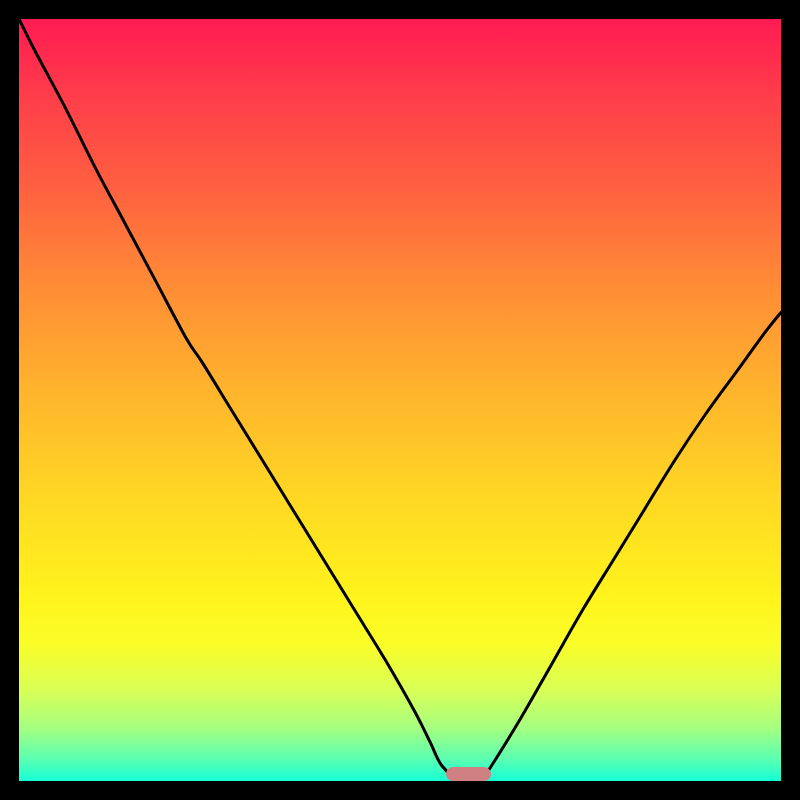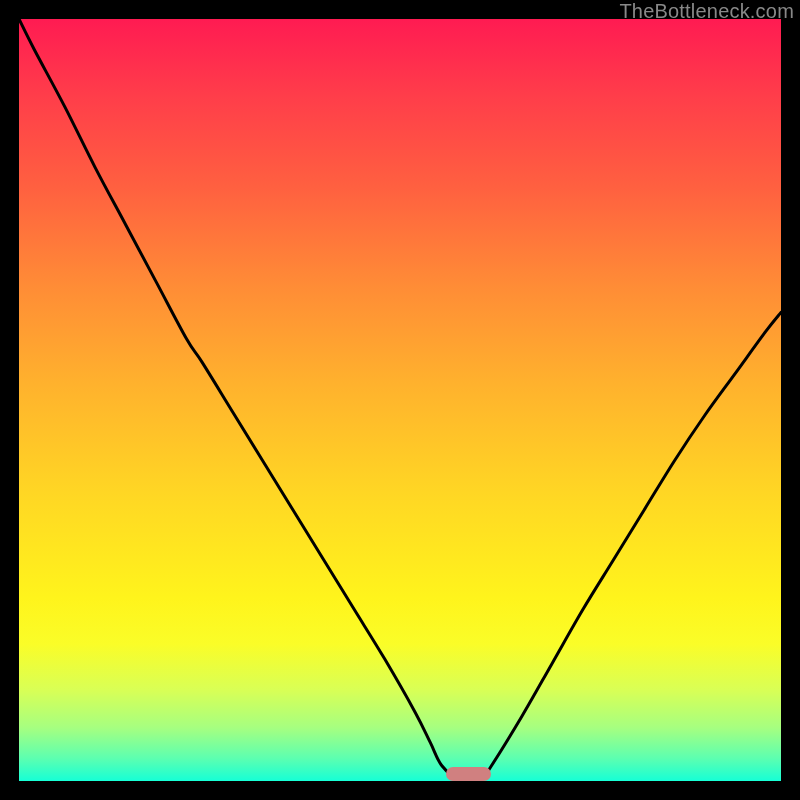--- a/index.html
+++ b/index.html
@@ -68,14 +68,13 @@
 
 <div class="plot-wrap">
   <div class="plot-area"></div>
 
   <svg class="curve" viewBox="0 0 762 762" preserveAspectRatio="none">
     <path id="curve-path" fill="none" stroke="#000" stroke-width="3" stroke-linecap="round" d="M 0.00 0.00 C 2.54 5.08, 7.62 15.88, 15.24 30.48 C 22.86 45.09, 35.56 67.95, 45.72 87.63 C 55.88 107.31, 66.04 128.90, 76.20 148.59 C 86.36 168.27, 96.52 186.69, 106.68 205.74 C 116.84 224.79, 127.00 243.84, 137.16 262.89 C 147.32 281.94, 160.02 306.71, 167.64 320.04 C 175.26 333.38, 175.26 330.83, 182.88 342.90 C 190.50 354.96, 203.20 375.92, 213.36 392.43 C 223.52 408.94, 233.68 425.45, 243.84 441.96 C 254.00 458.47, 264.16 474.98, 274.32 491.49 C 284.48 508.00, 294.64 524.51, 304.80 541.02 C 314.96 557.53, 325.12 574.04, 335.28 590.55 C 345.44 607.06, 355.60 622.94, 365.76 640.08 C 375.92 657.23, 388.62 679.45, 396.24 693.42 C 403.86 707.39, 407.04 715.01, 411.48 723.90 C 415.93 732.79, 417.83 740.41, 422.91 746.76 C 427.99 753.11, 435.61 759.46, 441.96 762.00 C 448.31 764.54, 455.93 764.54, 461.01 762.00 C 466.09 759.46, 465.45 757.55, 472.44 746.76 C 479.43 735.97, 492.76 714.38, 502.92 697.23 C 513.08 680.09, 523.24 661.67, 533.40 643.89 C 543.56 626.11, 553.72 607.69, 563.88 590.55 C 574.04 573.40, 584.20 557.53, 594.36 541.02 C 604.52 524.51, 614.68 508.00, 624.84 491.49 C 635.00 474.98, 645.16 457.84, 655.32 441.96 C 665.48 426.09, 675.64 410.85, 685.80 396.24 C 695.96 381.63, 706.12 368.30, 716.28 354.33 C 726.44 340.36, 739.14 322.58, 746.76 312.42 C 754.38 302.26, 759.46 296.55, 762.00 293.37"></path>
   </svg>
 
   <div id="pill" class="bottleneck-pill" style="left: 445.72px; width: 45.72px;"></div>
 
-  <div class="watermark">TheBottleneck.com</div>
 </div>
 
 </body></html>

